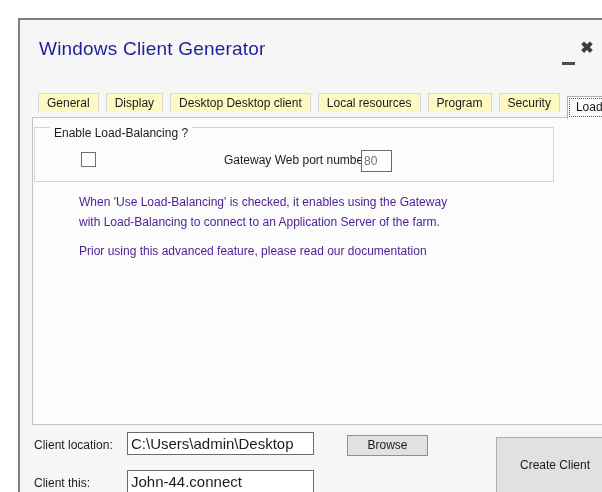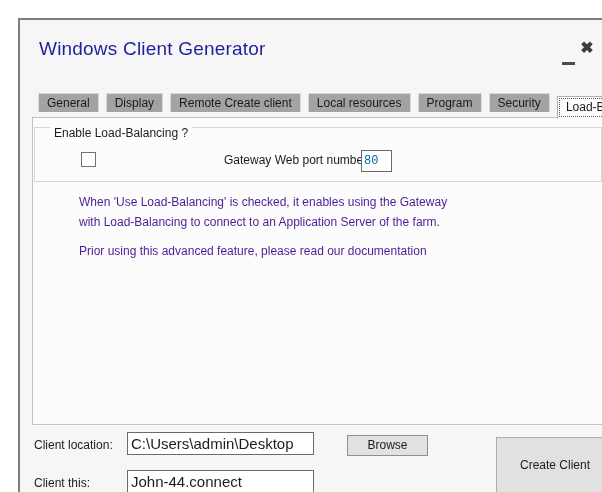--- a/index.html
+++ b/index.html
@@ -26,56 +26,56 @@
     font-size:16px; font-weight:bold; color:#3d3d3d; text-align:center; line-height:20px;
     cursor:default;
   }
 
   .tabbar {
     position:absolute; left:6px; top:70px; height:22px;
     display:flex; align-items:flex-end; z-index:2; white-space:nowrap;
   }
   .tab {
     height:19px; line-height:18px; padding:0 8px;
-    background:#a3a3a3; border:1px solid #d9d9d9; border-bottom:none;
+    background:#fef9c3; border:1px solid #d9d9d9; border-bottom:none;
     margin-right:1px; color:#1a1a1a; cursor:default;
   }
   .tab.selected {
     height:23px; line-height:21px; margin-bottom:-1px;
     background:#fcfcfc; border:1px solid #b0b0b0; border-bottom:none;
     outline:1px dotted #5a5a5a; outline-offset:-3px;
     position:relative; z-index:3;
   }
 
   .tabpage {
     position:absolute; left:6px; top:91px; width:585px; height:308px;
     background:#fcfcfc; border:1px solid #c3c3c3; z-index:1;
   }
 
   .groupbox {
-    position:absolute; left:8px; top:101px; width:568px; height:55px;
+    position:absolute; left:8px; top:101px; width:520px; height:55px;
     border:1px solid #d5d5d5; z-index:2;
   }
   .groupbox-title {
     position:absolute; left:9px; top:-8px; padding:0 4px;
     background:#fcfcfc; color:#1c1c1c;
   }
 
   .checkbox {
     position:absolute; left:55px; top:126px; width:15px; height:15px;
     background:#ffffff; border:1px solid #707070; z-index:3;
   }
   .lbl { position:absolute; z-index:3; color:#1c1c1c; }
   .lbl-use   { left:76px;  top:127px; }
   .lbl-port  { left:198px; top:127px; }
 
   .port-input {
     position:absolute; left:335px; top:124px; width:31px; height:22px; z-index:3;
     border:1px solid #6b6b6b; background:#ffffff; padding:0 2px;
-    font-family:Liberation Mono, monospace; font-size:12px; color:#0369a1;
+    font-family:Liberation Sans, sans-serif; font-size:12px; color:#737373;
   }
 
   .info { position:absolute; left:53px; z-index:3; color:#4c1d95; }
   .info-1 { top:169px; }
   .info-2 { top:189px; }
   .info-3 { top:218px; }
 
   .field-label { position:absolute; left:8px; color:#1c1c1c; }
   .lbl-location { top:412px; }
   .lbl-name     { top:450px; }
@@ -111,21 +111,21 @@
   <div class="win-controls">
     <div class="min-btn">
         <span class="bar"></span>
       </div>
     <div class="close-btn">✖</div>
   </div>
 
   <div class="tabbar">
     <div class="tab">General</div>
     <div class="tab">Display</div>
-    <div class="tab">Remote Create client</div>
+    <div class="tab">Desktop Desktop client</div>
     <div class="tab">Local resources</div>
     <div class="tab">Program</div>
     <div class="tab">Security</div>
     <div class="tab selected">Load-Balancing</div>
   </div>
 
   <div class="tabpage"></div>
 
   <div class="groupbox">
     <span class="groupbox-title">Enable Load-Balancing ?</span>

